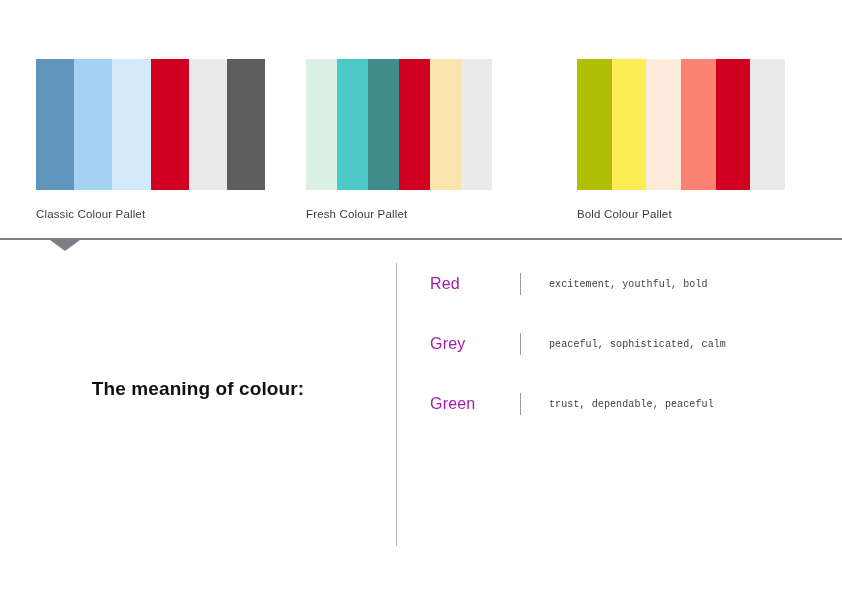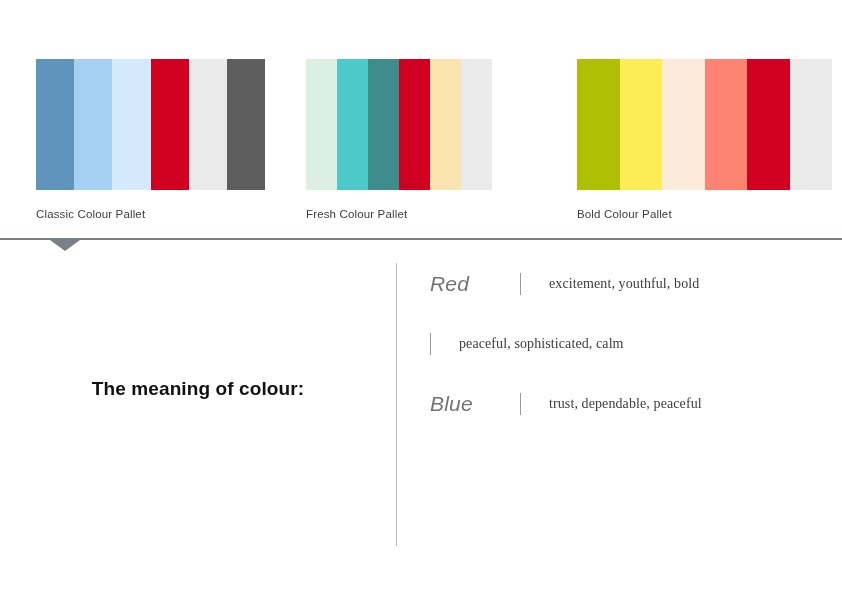--- a/index.html
+++ b/index.html
@@ -44,21 +44,21 @@
     left: 0;
     top: 149px;
     font-size: 11.5px;
     color: #3d3d3d;
     letter-spacing: 0.15px;
     white-space: nowrap;
     font-family: "Liberation Sans", sans-serif;
   }
   #palette-0 { left: 36px;  width: 229px; }
   #palette-1 { left: 306px; width: 186px; }
-  #palette-2 { left: 577px; width: 255px; }
+  #palette-2 { left: 577px; width: 208px; }
 
   
   .divider-wrap {
     position: absolute;
     left: 0;
     top: 238px;
     width: 842px;
     height: 16px;
   }
   .divider-line {
@@ -115,39 +115,38 @@
     width: 400px;
   }
   .meaning-row {
     position: relative;
     height: 60px;
     display: flex;
     align-items: center;
   }
   .meaning-colour {
     width: 90px;
-    font-size: 21px;
-    color: #737373;
+    font-size: 16px;
+    color: #a21caf;
     letter-spacing: 0.2px;
     font-family: "Liberation Sans", sans-serif;
-    font-style: italic;
   }
   .meaning-sep {
     width: 1px;
     height: 22px;
     background: #9a9a9a;
     margin-right: 28px;
     flex: 0 0 1px;
   }
   .meaning-desc {
-    font-size: 14px;
+    font-size: 10px;
     color: #3d3d3d;
     letter-spacing: 0.1px;
     white-space: nowrap;
-    font-family: Liberation Serif, serif;
+    font-family: Liberation Mono, monospace;
   }
 </style>
 </head>
 <body>
 
 <div class="page">
 
   <div class="palettes">
 
     <div class="palette" id="palette-0">
@@ -201,26 +200,27 @@
 
     <div class="meaning-list">
 
       <div class="meaning-row">
         <div class="meaning-colour">Red</div>
         <div class="meaning-sep"></div>
         <div class="meaning-desc">excitement, youthful, bold</div>
       </div>
 
       <div class="meaning-row">
+        <div class="meaning-colour">Grey</div>
         <div class="meaning-sep"></div>
         <div class="meaning-desc">peaceful, sophisticated, calm</div>
       </div>
 
       <div class="meaning-row">
-        <div class="meaning-colour">Blue</div>
+        <div class="meaning-colour">Green</div>
         <div class="meaning-sep"></div>
         <div class="meaning-desc">trust, dependable, peaceful</div>
       </div>
 
 
 
     </div>
   </div>
 
 </div>

